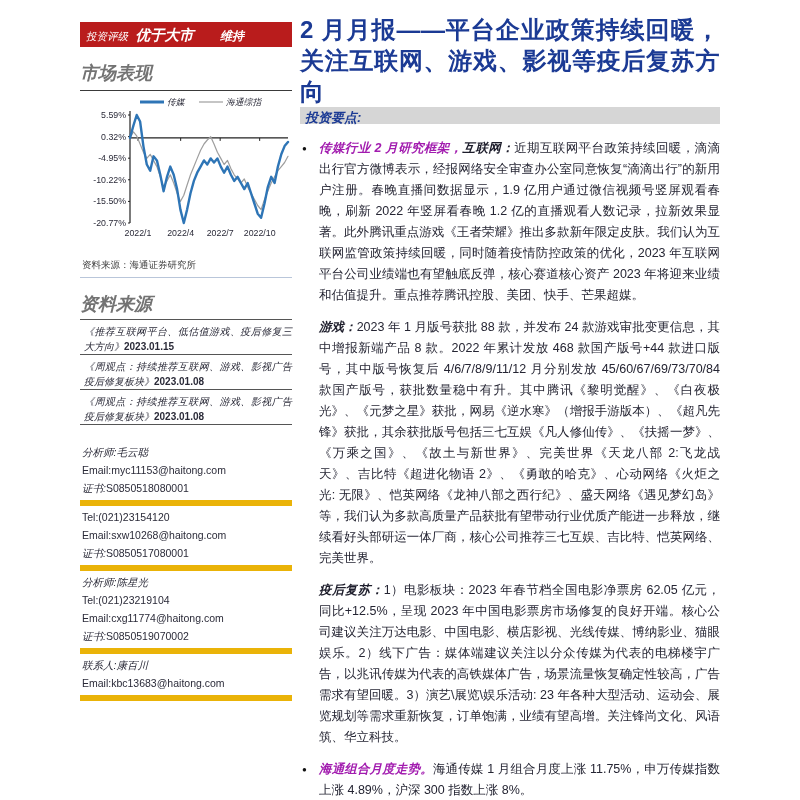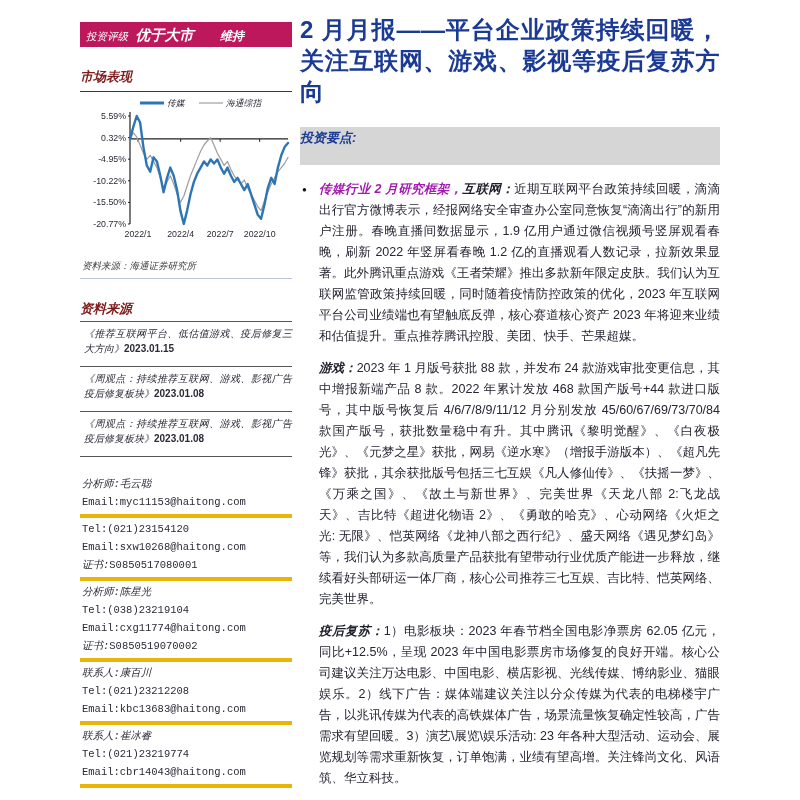--- a/index.html
+++ b/index.html
@@ -4,46 +4,46 @@
 <style>
   * { margin:0; padding:0; box-sizing:border-box; }
   html,body { background:#ffffff; }
   body { font-family:"Liberation Sans","DejaVu Sans",sans-serif; }
   .page { position:relative; width:800px; height:800px; background:#fff; overflow:hidden; }
   .cols { position:absolute; top:14px; left:80px; width:640px; display:flex; }
   .left-col { width:212px; flex:0 0 212px; }
   .right-col { width:420px; flex:0 0 420px; margin-left:8px; }
 
   
-  .rating-banner { background:#be185d; color:#fff; height:25px; line-height:25px;
+  .rating-banner { background:#b91c1c; color:#fff; height:25px; line-height:25px;
     padding:0 6px; white-space:nowrap; margin-top:8px; }
   .rating-label { font-size:10.5px; font-style:italic; }
   .rating-value { font-size:14.5px; font-weight:bold; font-style:italic; margin-left:3px; }
   .rating-status { font-size:12px; font-weight:bold; font-style:italic; margin-left:22px; }
-  .sec-title { color:#7f1d1d; font-weight:bold; font-size:13px; font-style:italic; margin-top:21px; }
+  .sec-title { color:#737373; font-weight:bold; font-size:18px; font-style:italic; margin-top:14px; }
   .rule-dark { border-top:1.5px solid #3a3a3a; margin-top:5px; }
   .rule-thin { border-top:1px solid #555; margin-top:3px; }
   .chart-wrap { margin-top:4px;text-align:right; }
-  .chart-source { font-size:9.5px; font-style:italic; color:#3c3c3c; margin-top:8px; padding-left:2px; }
+  .chart-source { font-size:9.5px; color:#3c3c3c; margin-top:8px; padding-left:2px; }
   .src-rule { border-top:1px solid #b9c6da; margin-top:5px; }
-  .research-item { font-size:10px; line-height:15px; color:#2a2a38; padding:4px 0 10px 4px;
+  .research-item { font-size:10px; line-height:15px; color:#2a2a38; padding:4px 0 0 4px;
     border-bottom:1px solid #555; text-align:justify; }
   .research-item .ri-title { font-style:italic; }
   .research-item .ri-date { font-weight:bold; }
   #contact-list { margin-top:16px; }
-  .contact-block { border-bottom:4px solid #eab308; padding:2px 0 3px 2px;font-family:Liberation Mono, monospace; }
+  .contact-block { border-bottom:6px solid #eab308; padding:2px 0 3px 2px; }
   .contact-line { font-size:10.5px; line-height:18px; color:#2a2a38; }
   .contact-line .c-label { font-style:italic; }
   .contact-line .c-name { font-style:italic; }
 
   
   .report-title { color:#1b3a94; font-size:24px; line-height:31px; font-weight:bold;
     letter-spacing:0.5px; text-align:justify; }
   .points-banner { background:#d6d6d6; color:#1b3a94; font-weight:bold; font-style:italic;
-    font-size:13px; height:38px; line-height:21px; margin-top:20px; }
+    font-size:13px; height:17px; line-height:21px; padding-left:5px; margin-top:0; }
   #points-list { margin-top:14px; }
   .para { position:relative; font-size:12.5px; line-height:21px; color:#252533;
     text-align:justify; padding-left:19px; margin-bottom:11px; }
   .para .bullet-dot { position:absolute; left:2px; top:0; font-size:8px; color:#111; }
   .lead-blue { color:#a21caf; font-weight:bold; font-style:italic; }
   .lead-dark { color:#1d1d2b; font-weight:bold; font-style:italic; }
 
   
   .ax-label { font-size:8.8px; fill:#2a2a38; font-family:"Liberation Sans","DejaVu Sans",sans-serif; }
   .lg-label { font-size:8.8px; fill:#2a2a38; font-style:italic; font-family:"Liberation Sans","DejaVu Sans",sans-serif; }
@@ -106,41 +106,36 @@
       <div id="research-list">
           <div class="research-item"><span class="ri-title">《推荐互联网平台、低估值游戏、疫后修复三大方向》</span><span class="ri-date">2023.01.15</span></div>
           <div class="research-item"><span class="ri-title">《周观点：持续推荐互联网、游戏、影视广告疫后修复板块》</span><span class="ri-date">2023.01.08</span></div>
           <div class="research-item"><span class="ri-title">《周观点：持续推荐互联网、游戏、影视广告疫后修复板块》</span><span class="ri-date">2023.01.08</span></div>
         </div>
 
       <div id="contact-list">
           <div class="contact-block">
             <div class="contact-line"><span class="c-label">分析师:</span><span class="c-name">毛云聪</span></div>
             <div class="contact-line">Email:myc11153@haitong.com</div>
+            <div class="contact-line"><span class="c-label">证书:</span><span class="c-val">S0850518080001</span></div>
           </div>
           <div class="contact-block">
             <div class="contact-line">Tel:(021)23154120</div>
             <div class="contact-line">Email:sxw10268@haitong.com</div>
             <div class="contact-line"><span class="c-label">证书:</span><span class="c-val">S0850517080001</span></div>
           </div>
           <div class="contact-block">
             <div class="contact-line"><span class="c-label">分析师:</span><span class="c-name">陈星光</span></div>
-            <div class="contact-line">Tel:(038)23219104</div>
+            <div class="contact-line">Tel:(021)23219104</div>
             <div class="contact-line">Email:cxg11774@haitong.com</div>
             <div class="contact-line"><span class="c-label">证书:</span><span class="c-val">S0850519070002</span></div>
           </div>
           <div class="contact-block">
             <div class="contact-line"><span class="c-label">联系人:</span><span class="c-name">康百川</span></div>
-            <div class="contact-line">Tel:(021)23212208</div>
             <div class="contact-line">Email:kbc13683@haitong.com</div>
-          </div>
-          <div class="contact-block">
-            <div class="contact-line"><span class="c-label">联系人:</span><span class="c-name">崔冰睿</span></div>
-            <div class="contact-line">Tel:(021)23219774</div>
-            <div class="contact-line">Email:cbr14043@haitong.com</div>
           </div>
         </div>
     </div>
 
     <div class="right-col">
       <h1 class="report-title">2 月月报——平台企业政策持续回暖，关注互联网、游戏、影视等疫后复苏方向</h1>
       <div class="points-banner">投资要点:</div>
       <div id="points-list">
           <div class="para"><span class="bullet-dot">●</span><span class="lead-blue">传媒行业 2 月研究框架，</span><span class="lead-dark">互联网：</span><span>近期互联网平台政策持续回暖，滴滴出行官方微博表示，经报网络安全审查办公室同意恢复“滴滴出行”的新用户注册。春晚直播间数据显示，1.9 亿用户通过微信视频号竖屏观看春晚，刷新 2022 年竖屏看春晚 1.2 亿的直播观看人数记录，拉新效果显著。此外腾讯重点游戏《王者荣耀》推出多款新年限定皮肤。我们认为互联网监管政策持续回暖，同时随着疫情防控政策的优化，2023 年互联网平台公司业绩端也有望触底反弹，核心赛道核心资产 2023 年将迎来业绩和估值提升。重点推荐腾讯控股、美团、快手、芒果超媒。</span></div>
           <div class="para"><span class="lead-dark">游戏：</span><span>2023 年 1 月版号获批 88 款，并发布 24 款游戏审批变更信息，其中增报新端产品 8 款。2022 年累计发放 468 款国产版号+44 款进口版号，其中版号恢复后 4/6/7/8/9/11/12 月分别发放 45/60/67/69/73/70/84 款国产版号，获批数量稳中有升。其中腾讯《黎明觉醒》、《白夜极光》、《元梦之星》获批，网易《逆水寒》（增报手游版本）、《超凡先锋》获批，其余获批版号包括三七互娱《凡人修仙传》、《扶摇一梦》、《万乘之国》、《故土与新世界》、完美世界《天龙八部 2:飞龙战天》、吉比特《超进化物语 2》、《勇敢的哈克》、心动网络《火炬之光: 无限》、恺英网络《龙神八部之西行纪》、盛天网络《遇见梦幻岛》等，我们认为多款高质量产品获批有望带动行业优质产能进一步释放，继续看好头部研运一体厂商，核心公司推荐三七互娱、吉比特、恺英网络、完美世界。</span></div>

